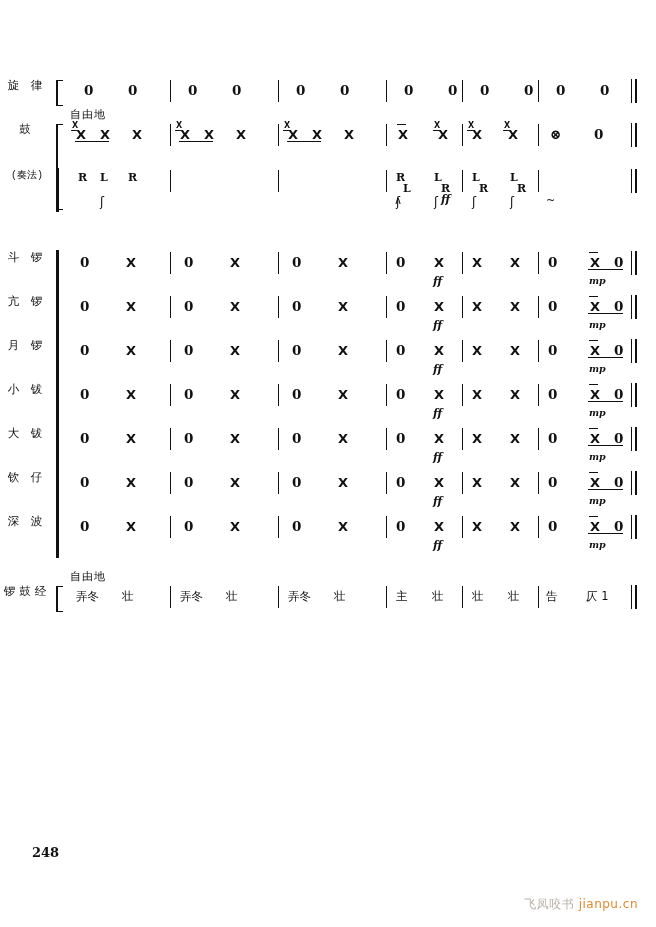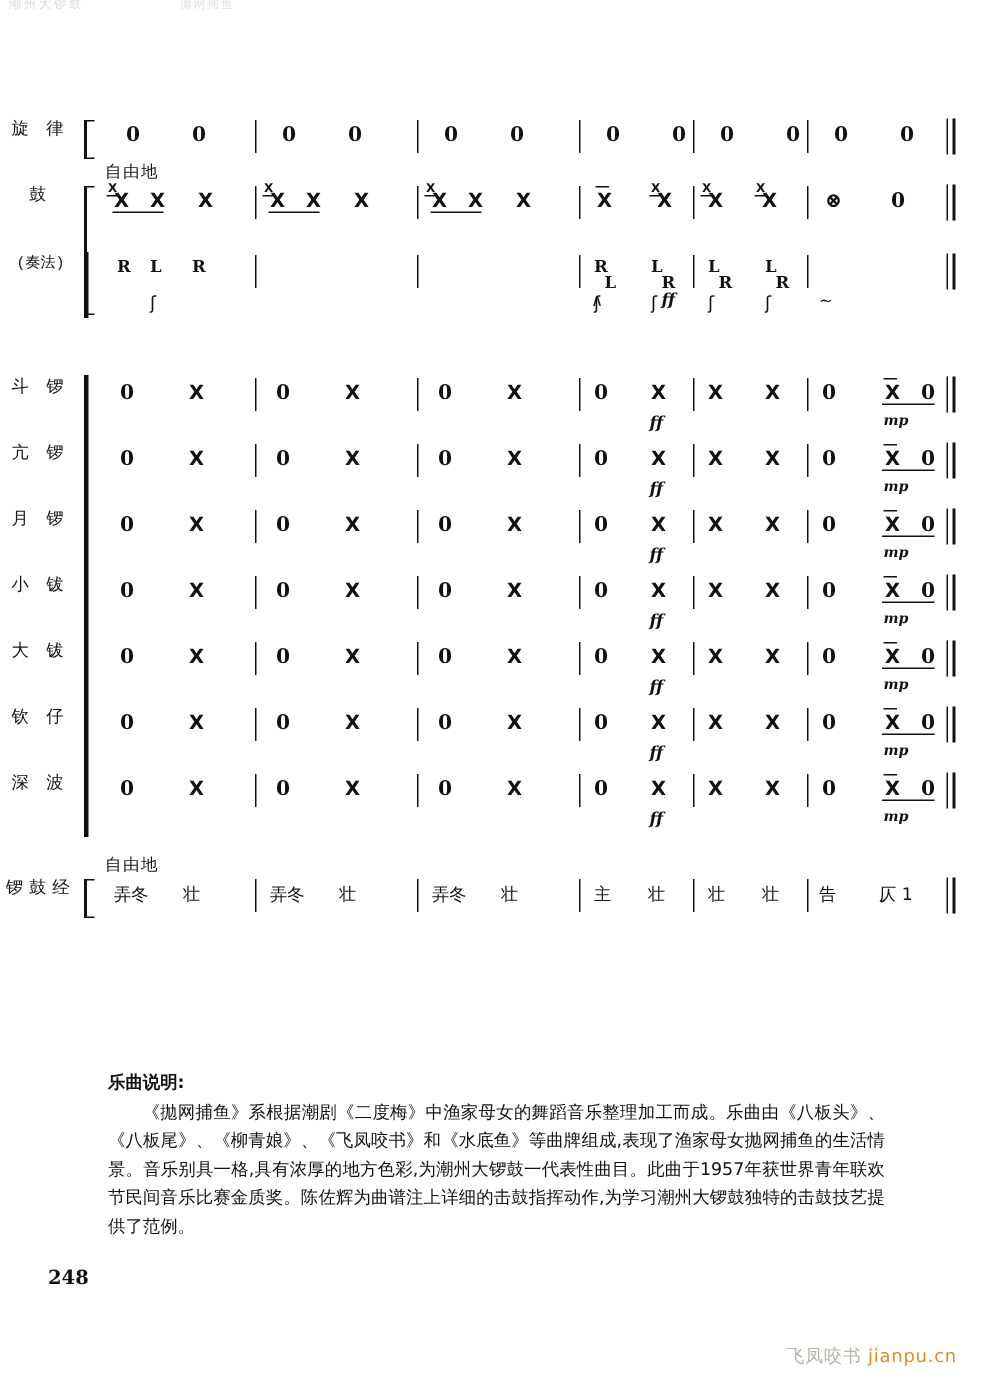--- a/index.html
+++ b/index.html
@@ -195,24 +195,20 @@
     font-family:"DejaVu Sans","Liberation Sans",sans-serif;
   }
   .watermark .cn{color:#b9b2a8;}
   .watermark .dom{color:#e08a2e;}
 </style>
 </head>
 <body>
 
 <div class="page">
 
-  <div class="top-strip">
-    <span class="hdr">潮州大锣鼓</span>
-    <span class="hdr2">拋网捕鱼</span>
-  </div>
 
   <div class="score" id="score">
       <div class="row">
         <div class="label">旋 律</div>
         <div class="staffline">
           <div class="brace" style="height: 26px; top: 2px;"></div>
           <div class="measures">
             <div class="note" style="left: 18px;">0</div>
             <div class="note" style="left: 62px;">0</div>
             <div class="barline thin" style="left: 104px;"></div>
@@ -587,24 +583,20 @@
             <div class="syl" style="left: 520px;">仄 1</div>
             <div class="endbar" style="left: 565px;">
               <b1></b1>
               <b2></b2>
             </div>
           </div>
         </div>
       </div>
     </div>
 
-  <div class="notes">
-    <div class="heading">乐曲说明:</div>
-    <p>《拋网捕鱼》系根据潮剧《二度梅》中渔家母女的舞蹈音乐整理加工而成。乐曲由《八板头》、《八板尾》、《柳青娘》、《飞凤咬书》和《水底鱼》等曲牌组成,表现了渔家母女抛网捕鱼的生活情景。音乐别具一格,具有浓厚的地方色彩,为潮州大锣鼓一代表性曲目。此曲于1957年获世界青年联欢节民间音乐比赛金质奖。陈佐辉为曲谱注上详细的击鼓指挥动作,为学习潮州大锣鼓独特的击鼓技艺提供了范例。</p>
-  </div>
 
   <div class="pageno">248</div>
 
   <div class="watermark">
     <span class="cn">飞凤咬书</span>
     <span class="dom">jianpu.cn</span>
   </div>
 
 </div>
 

